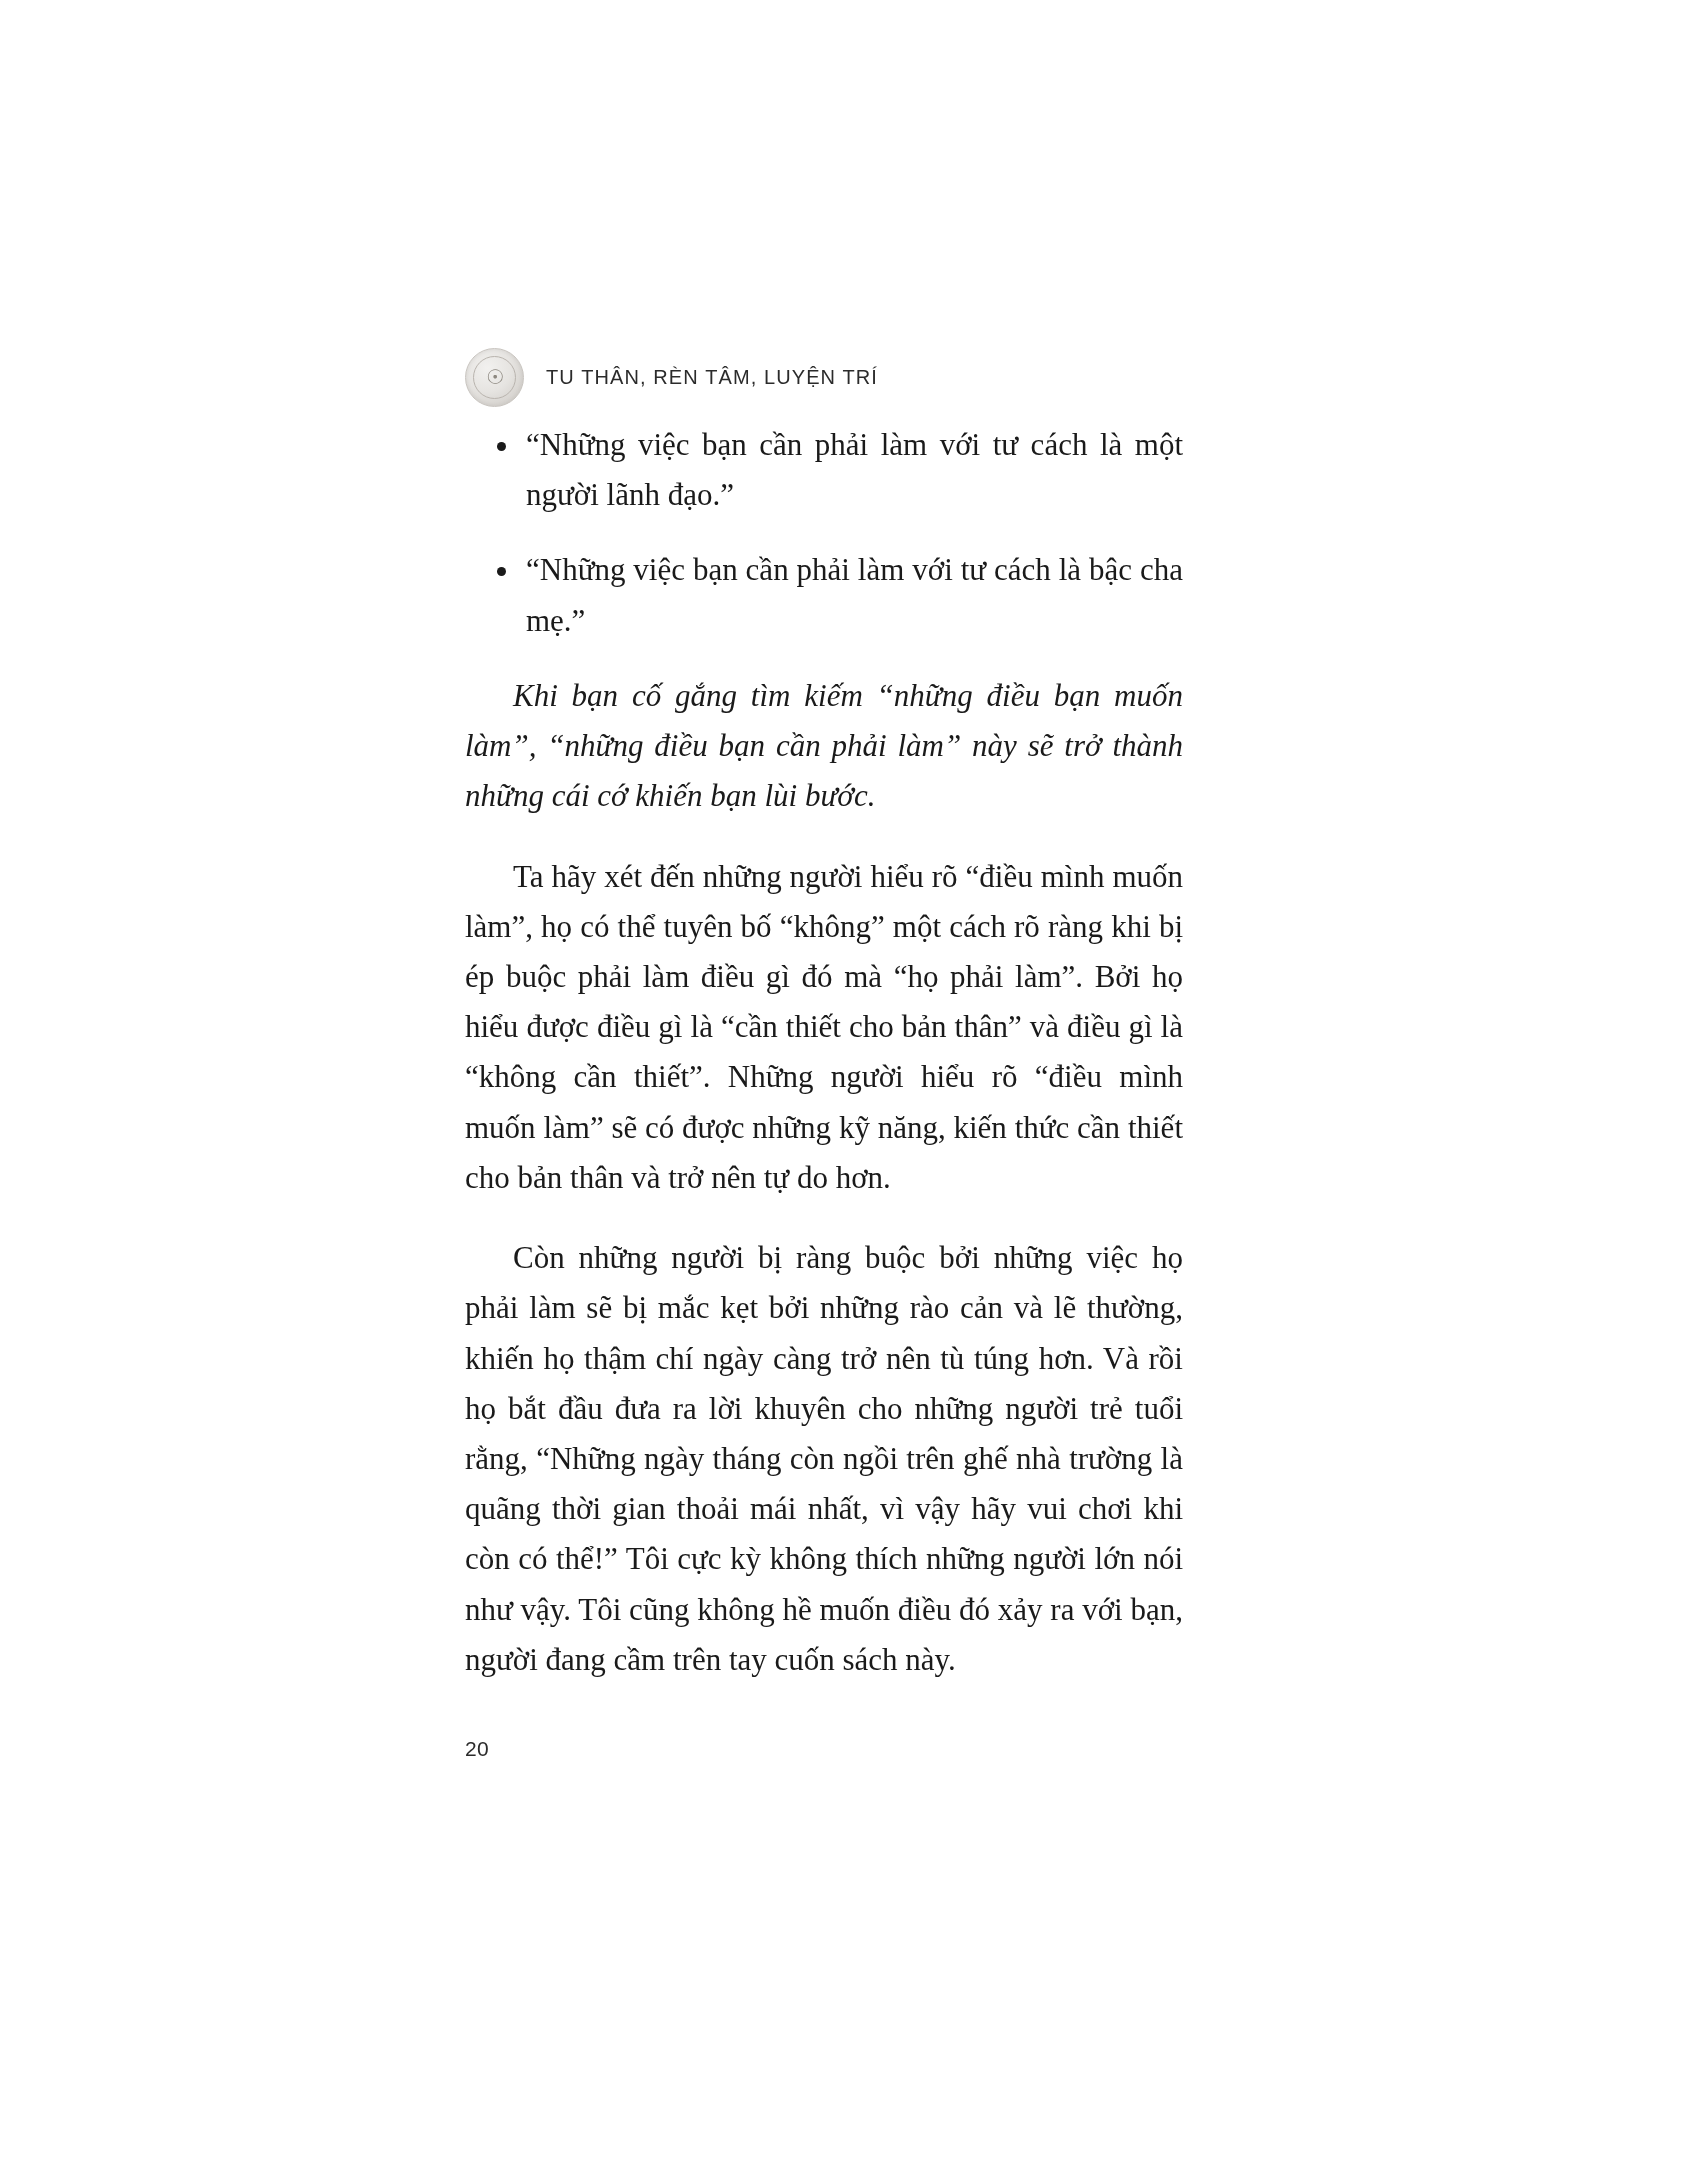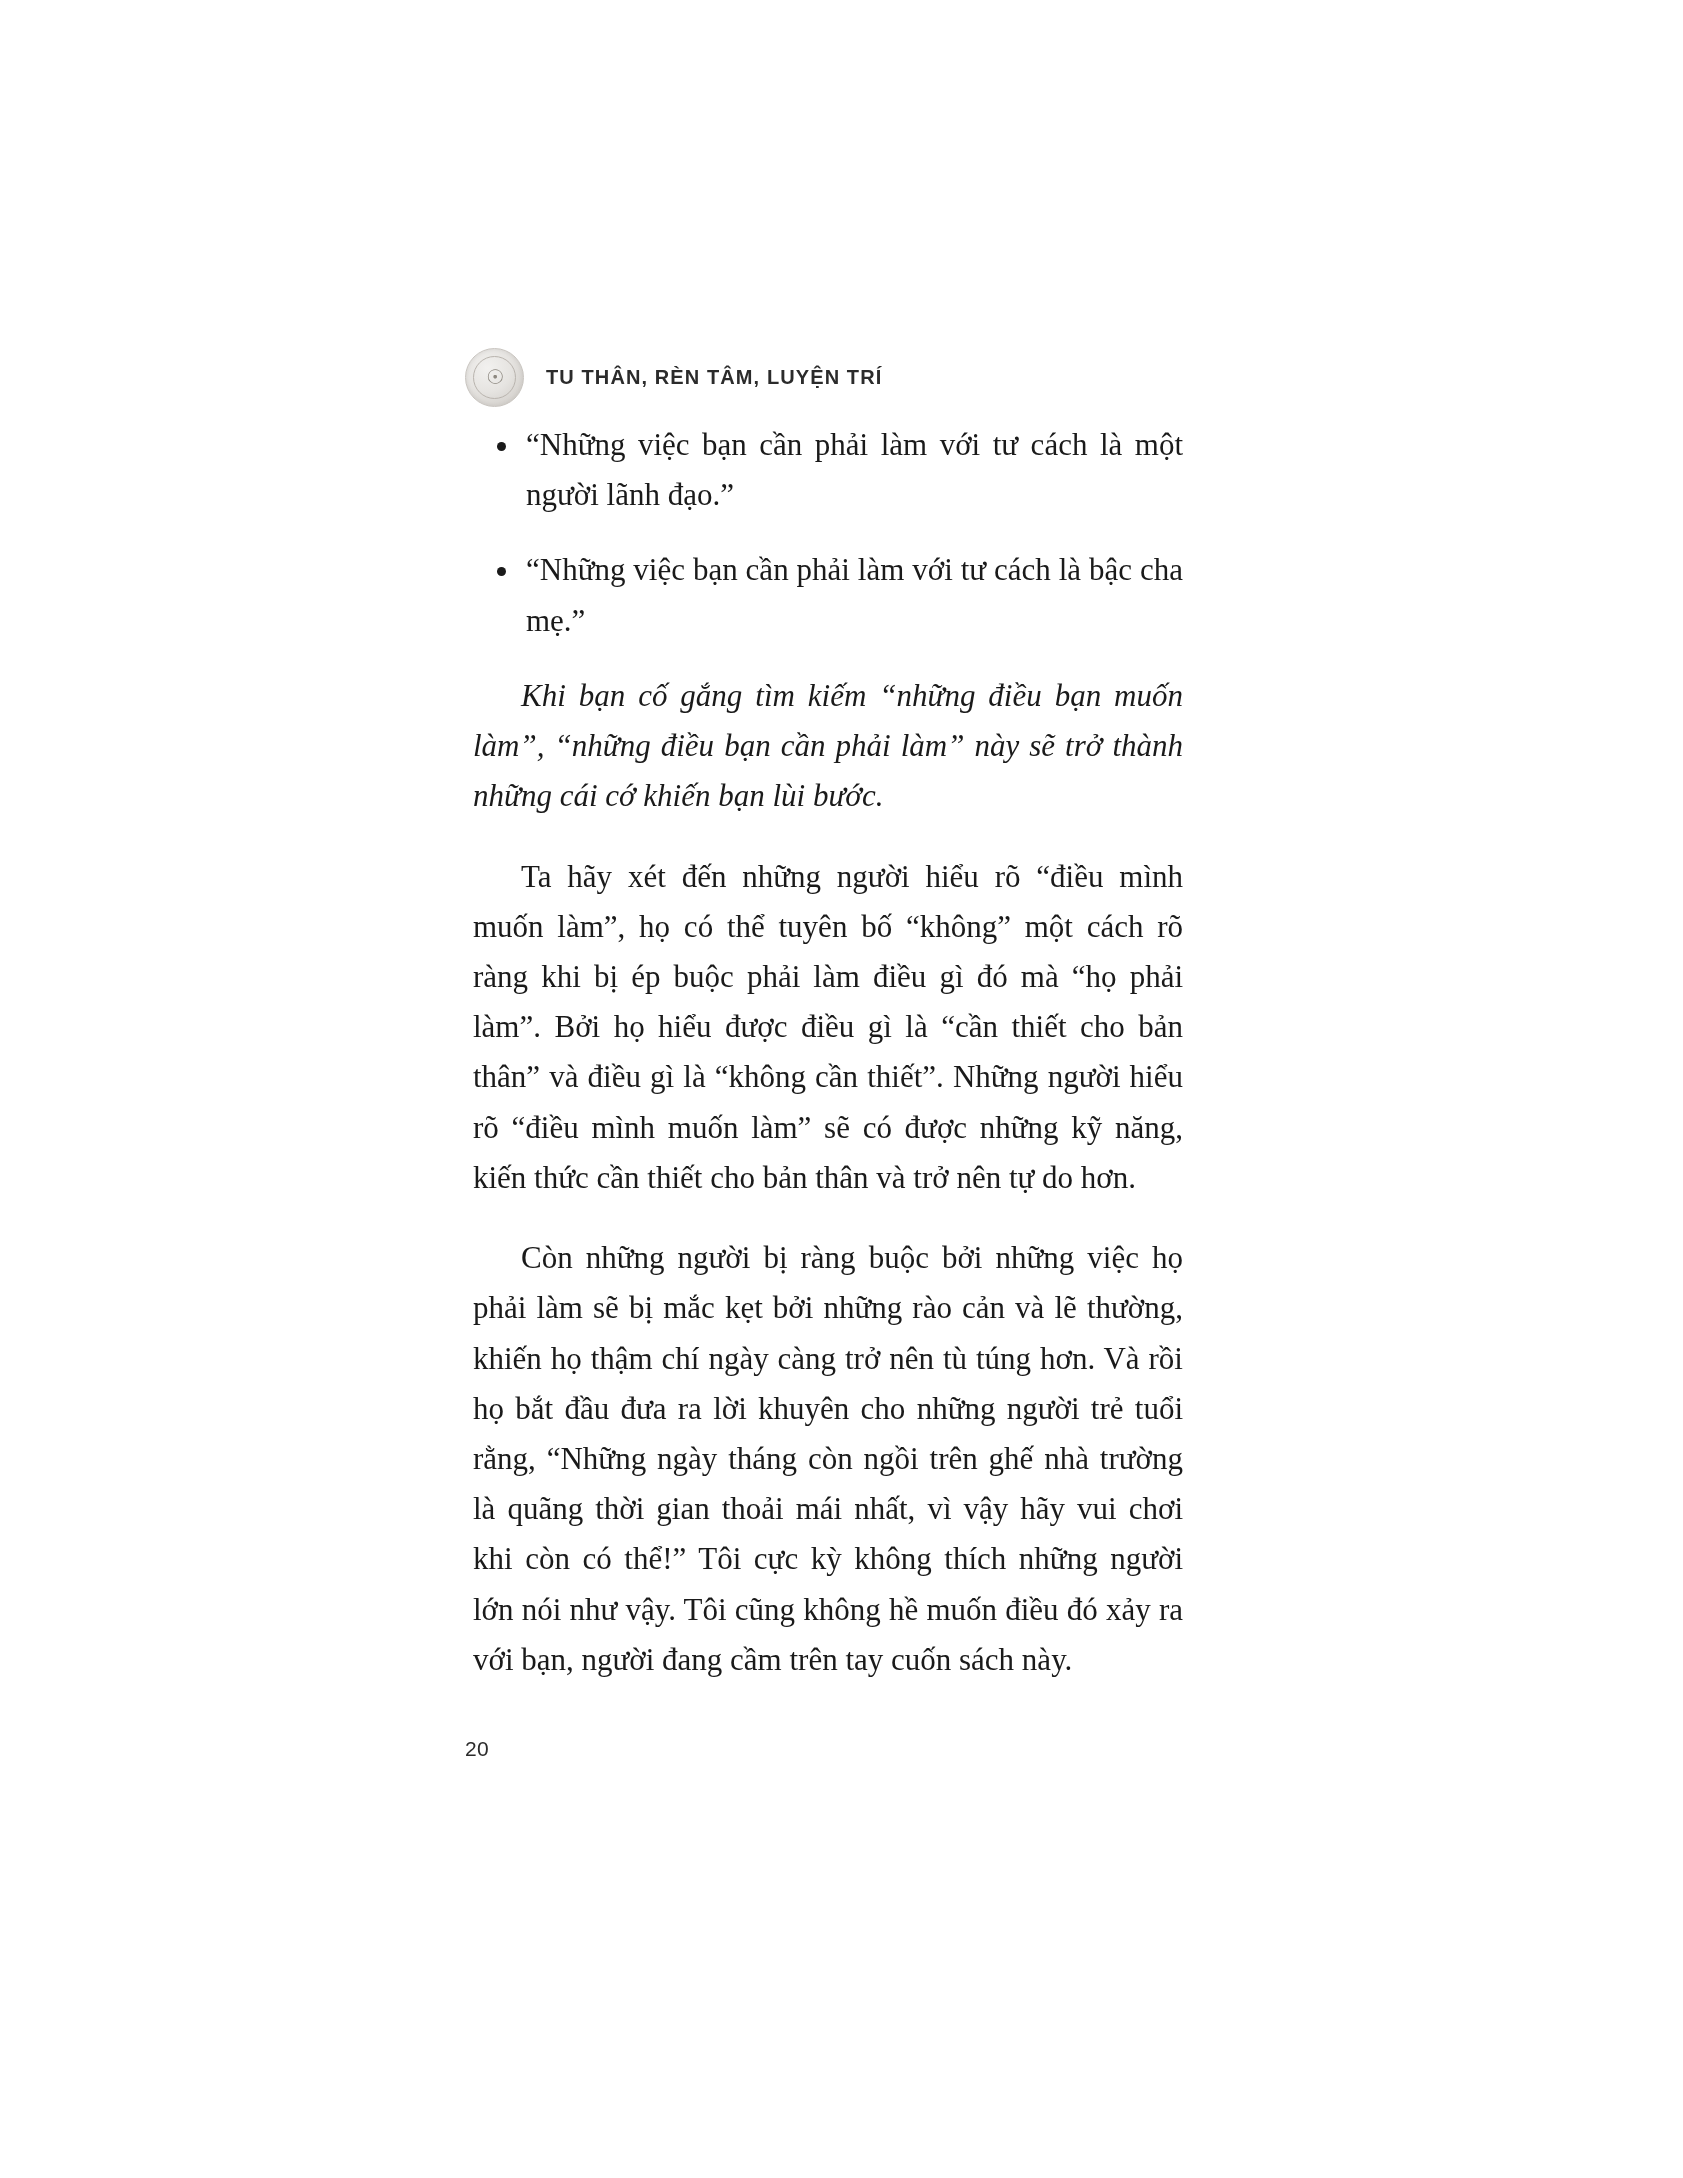--- a/index.html
+++ b/index.html
@@ -64,21 +64,21 @@
     transform: translateY(-1px);
   }
 
   .head-title {
     font-family: "Liberation Sans", sans-serif;
     font-size: 20px;
     letter-spacing: 1.1px;
     color: #2b2b2b;
     white-space: nowrap;
     text-transform: uppercase;
-    font-weight: 700;
+    font-weight: 400;
   }
 
   
   .column {
     position: absolute;
     left: 465px;
     top: 420px;
     width: 718px;
   }
 
@@ -106,21 +106,21 @@
     background: #1a1a1a;
   }
   ul.bullets li .txt { display: inline; }
 
   p.para {
     font-size: 31px;
     line-height: 1.62;
     text-align: justify;
     text-justify: inter-word;
     text-indent: 48px;
-    margin: 0 0 6px 8px;
+    margin: 0 0 6px 0;
     hyphens: none;
   }
   p.para.italic {
     font-style: italic;
     margin-top: 16px;
     margin-bottom: 30px;
   }
   p.para.spaced { margin-top: 30px; font-family: Liberation Serif, serif; }
 
   

